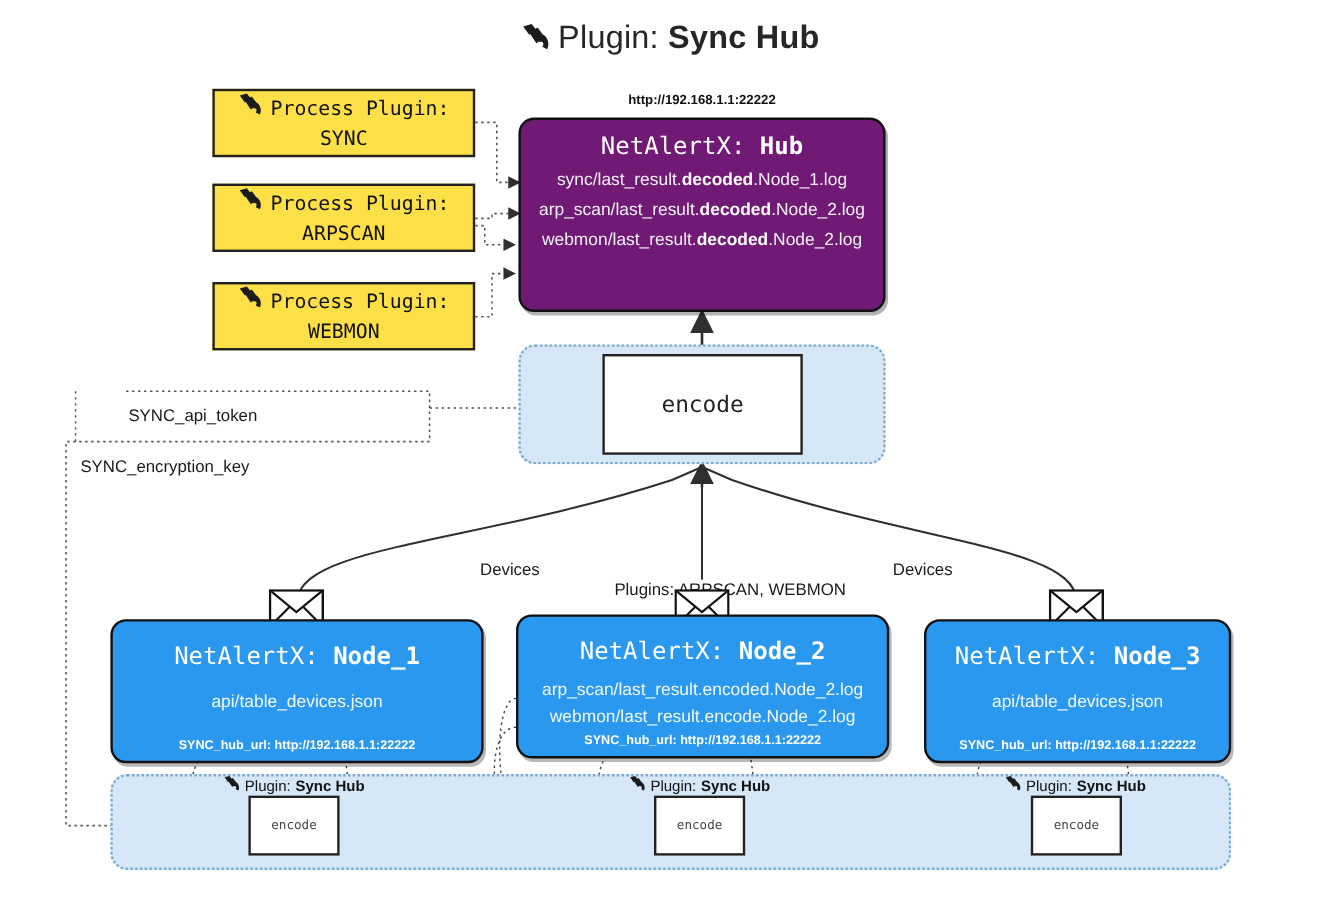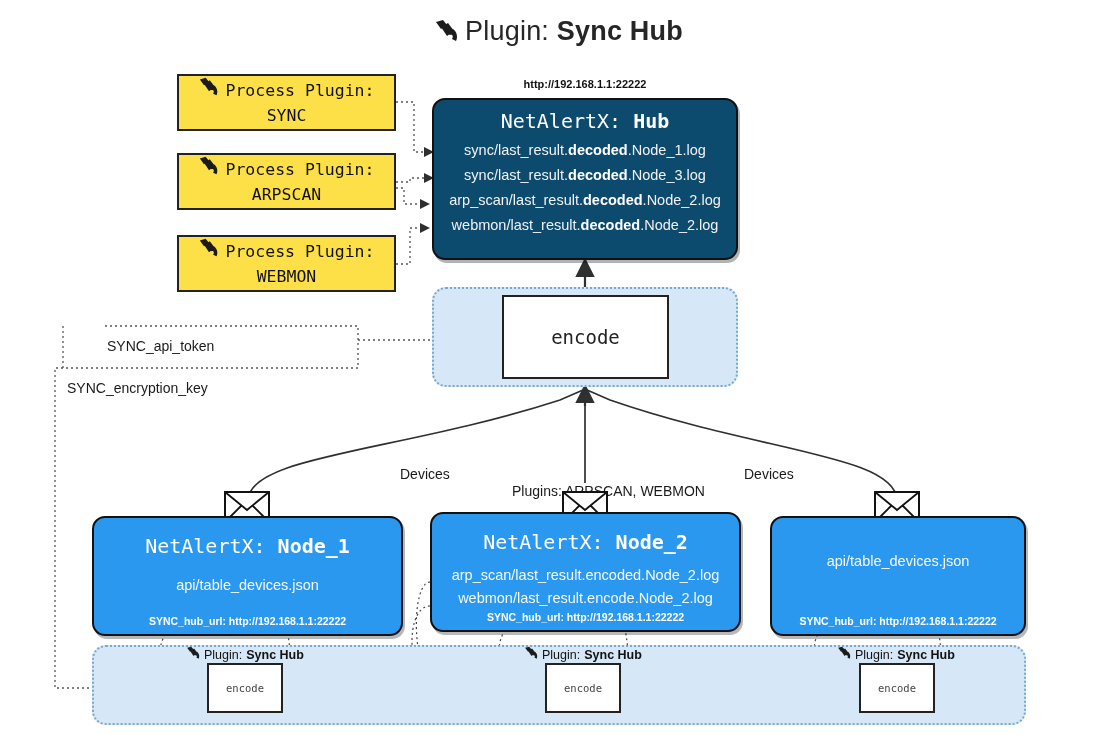--- a/index.html
+++ b/index.html
@@ -14,21 +14,21 @@
 
   .proc-box{position:absolute;box-sizing:border-box;border:2px solid #222;background:#fde047;
             font-family:"DejaVu Sans Mono","Liberation Mono",monospace;font-size:16.5px;color:#111;
             display:flex;flex-direction:column;align-items:center;justify-content:center;line-height:1.45;}
   .proc-head{display:flex;align-items:center;white-space:nowrap;}
   .proc-name{white-space:nowrap;}
 
   .hub-url{position:absolute;font-size:11px;font-weight:600;color:#111;text-align:center;white-space:nowrap;}
 
   .hub-box{position:absolute;box-sizing:border-box;border:2.5px solid #111;border-radius:13px;
-           background:#0c4a6e;box-shadow:2px 3px 0 rgba(0,0,0,.30);
+           background:#701a75;box-shadow:2px 3px 0 rgba(0,0,0,.30);
            display:flex;flex-direction:column;align-items:center;padding-top:9px;}
   .hub-title{font-family:"DejaVu Sans Mono","Liberation Mono",monospace;font-size:20px;color:#ffffff;margin-bottom:5px;white-space:nowrap;}
   .hub-title b{font-weight:700;}
   .hub-line{font-size:14.5px;color:#f2f2f5;line-height:1.72;white-space:nowrap;}
   .hub-line b{font-weight:700;color:#ffffff;}
 
   .lb-container{position:absolute;box-sizing:border-box;background:#d6e8f8;border:2px dotted #7aa8cc;border-radius:14px;}
 
   .white-box{position:absolute;box-sizing:border-box;background:#fff;border:2px solid #222;
              display:flex;align-items:center;justify-content:center;}
@@ -157,23 +157,20 @@
 
   <div class="hub-box" style="left:432px;top:98px;width:306px;height:162px;">
     <div class="hub-title">
       <span>NetAlertX:</span>
       <b>Hub</b>
     </div>
     <div class="hub-line">
       <span>sync/last_result.</span><b>decoded</b><span>.Node_1.log</span>
     </div>
     <div class="hub-line">
-      <span>sync/last_result.</span><b>decoded</b><span>.Node_3.log</span>
-    </div>
-    <div class="hub-line">
       <span>arp_scan/last_result.</span><b>decoded</b><span>.Node_2.log</span>
     </div>
     <div class="hub-line">
       <span>webmon/last_result.</span><b>decoded</b><span>.Node_2.log</span>
     </div>
   </div>
 
   <div class="lb-container" style="left:432px;top:287px;width:306px;height:100px;"></div>
   <div class="white-box" style="left:502px;top:295px;width:167px;height:84px;">
     <span class="decode-lbl">encode</span>
@@ -218,20 +215,24 @@
     <div class="node-title">
       <span>NetAlertX:</span>
       <b>Node_2</b>
     </div>
     <div class="node-line" style="margin-top:10px;">arp_scan/last_result.encoded.Node_2.log</div>
     <div class="node-line">webmon/last_result.encode.Node_2.log</div>
     <div class="node-foot">SYNC_hub_url: http://192.168.1.1:22222</div>
   </div>
 
   <div class="node-box" style="left:770px;top:516px;width:256px;height:120px;">
+    <div class="node-title">
+      <span>NetAlertX:</span>
+      <b>Node_3</b>
+    </div>
     <div class="node-line" style="margin-top:16px;">api/table_devices.json</div>
     <div class="node-foot">SYNC_hub_url: http://192.168.1.1:22222</div>
   </div>
 
   <div class="lb-container" style="left:92px;top:645px;width:934px;height:80px;"></div>
 
   <div class="plugin-cap" style="left:186px;top:646px;">
     <span class="plug">
       <svg width="15" height="14" viewBox="0 0 26 24">
           <g fill="#1c1c1c">

